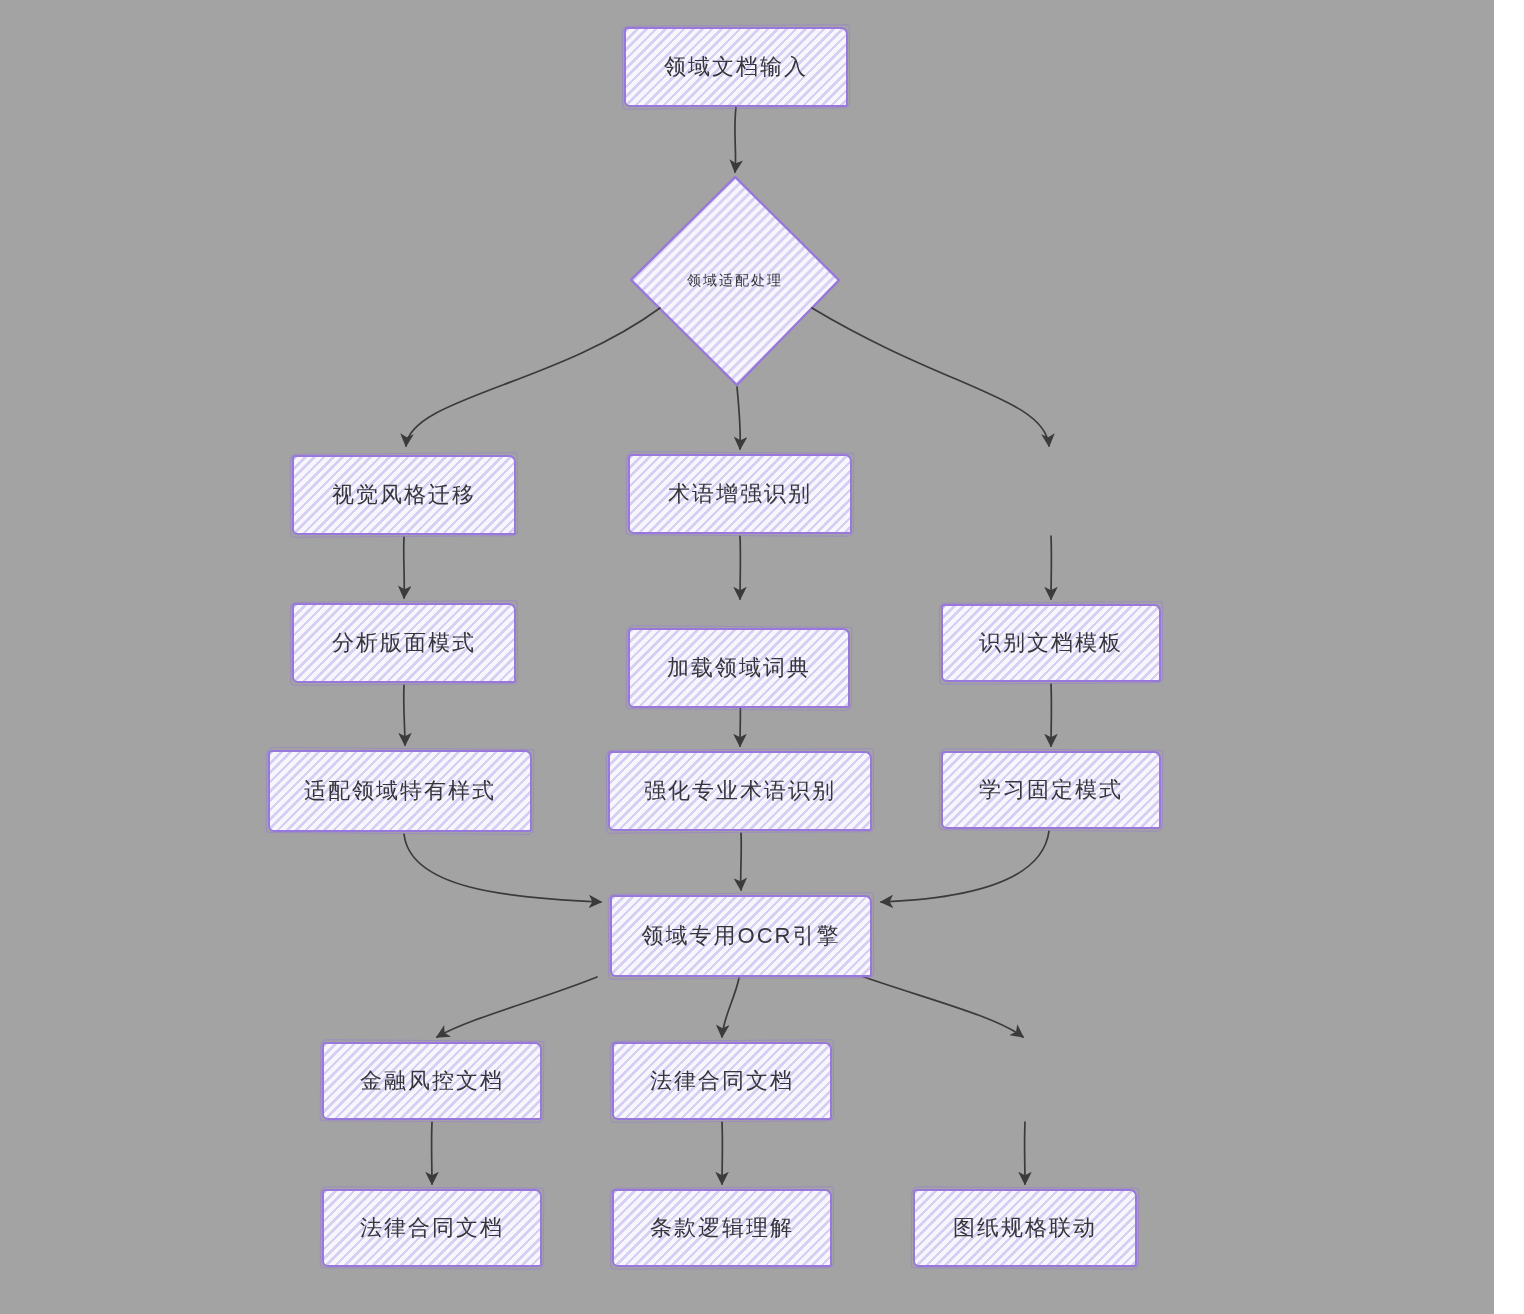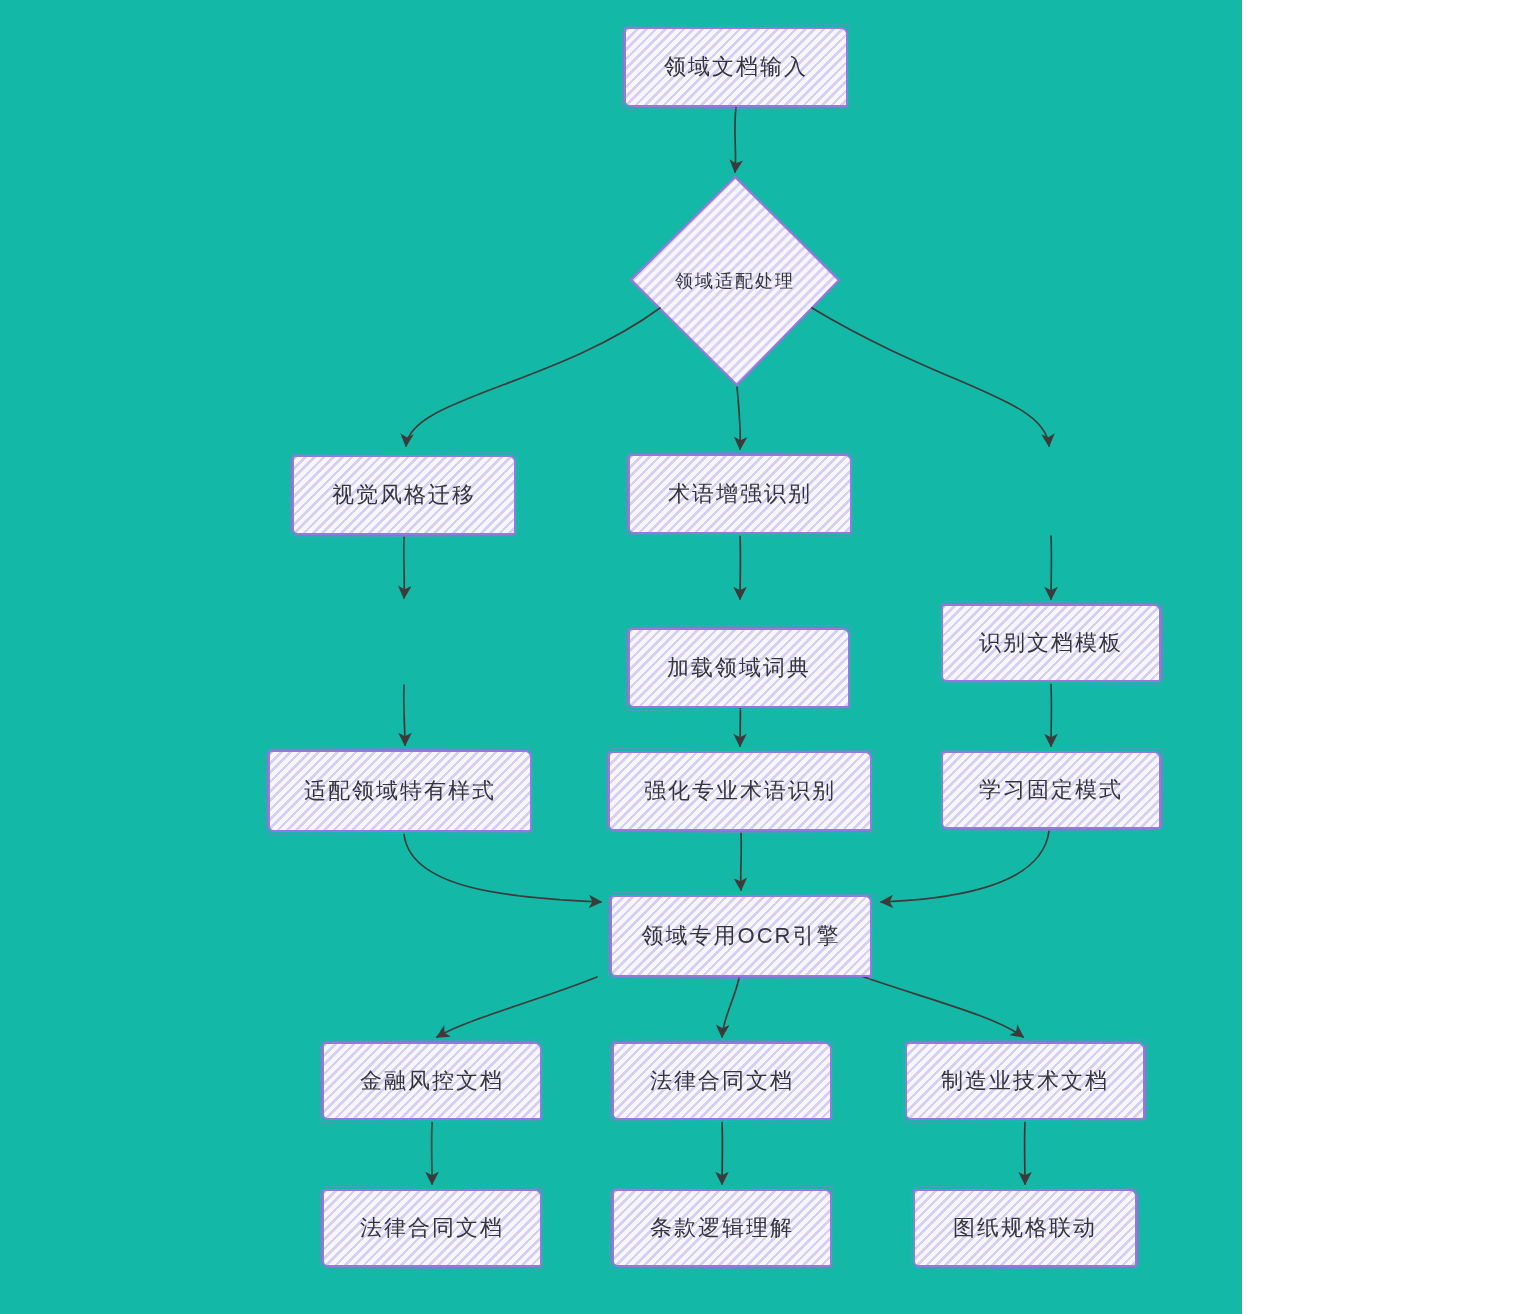--- a/index.html
+++ b/index.html
@@ -1,17 +1,17 @@
 <!DOCTYPE html>
 <html><head>
 <meta charset="utf-8">
 <style>
   html,body{margin:0;padding:0;background:#ffffff;}
   body{font-family:"Liberation Sans",sans-serif;}
-  .canvas{position:relative;width:1242px;height:1314px;background:#14b8a6;overflow:hidden;}
+  .canvas{position:relative;width:1448px;height:1314px;background:#a3a3a3;overflow:hidden;padding-left:46px;}
   .edges{position:absolute;left:0;top:0;width:1524px;height:1314px;}
 
   .node{
     position:absolute;box-sizing:border-box;
     display:flex;align-items:center;justify-content:center;text-align:center;
     border:2.2px solid #9878dc;
     border-radius:4px 7px 3px 6px;
     background:
       repeating-linear-gradient(135deg, rgba(167,150,228,0.40) 0 2.6px, rgba(255,255,255,0) 2.6px 6.6px),
       #f8f6fd;
@@ -22,21 +22,21 @@
     content:"";position:absolute;inset:-4px;
     border:1.5px solid rgba(152,120,220,0.50);
     border-radius:7px 3px 6px 4px;
     transform:rotate(-0.35deg);
     pointer-events:none;
   }
   .node:nth-of-type(even)::before{transform:rotate(0.4deg);}
 
   .diamond-label{
     position:absolute;display:flex;align-items:center;justify-content:center;
-    font-size:18px;color:#35353b;letter-spacing:2px;text-align:left;
+    font-size:14px;color:#35353b;letter-spacing:2px;text-align:left;
   }
 </style>
 </head>
 <body>
 
 <div class="canvas">
 
   <svg class="edges" viewBox="0 0 1524 1314" xmlns="http://www.w3.org/2000/svg">
     <defs>
       <marker id="arrow" viewBox="0 0 10 10" refX="9" refY="5" markerWidth="8" markerHeight="8" orient="auto">
@@ -76,30 +76,30 @@
     </g>
   </svg>
 
   <div class="node" style="left:624px;top:27px;width:224px;height:80px">领域文档输入</div>
 
   <div class="diamond-label" style="left:635px;top:251px;width:200px;height:60px">领域适配处理</div>
 
   <div class="node" style="left:292px;top:455px;width:224px;height:80px">视觉风格迁移</div>
   <div class="node" style="left:628px;top:454px;width:224px;height:80px">术语增强识别</div>
 
+  <div class="node" style="left:292px;top:603px;width:224px;height:80px">分析版面模式</div>
   <div class="node" style="left:628px;top:628px;width:222px;height:80px">加载领域词典</div>
   <div class="node" style="left:941px;top:604px;width:220px;height:78px">识别文档模板</div>
 
   <div class="node" style="left:268px;top:750px;width:264px;height:82px">适配领域特有样式</div>
   <div class="node" style="left:608px;top:751px;width:264px;height:80px">强化专业术语识别</div>
   <div class="node" style="left:941px;top:751px;width:220px;height:78px">学习固定模式</div>
 
   <div class="node" style="left:610px;top:895px;width:262px;height:82px">领域专用OCR引擎</div>
 
   <div class="node" style="left:322px;top:1042px;width:220px;height:78px">金融风控文档</div>
   <div class="node" style="left:612px;top:1042px;width:220px;height:78px">法律合同文档</div>
-  <div class="node" style="left:905px;top:1042px;width:240px;height:78px">制造业技术文档</div>
 
   <div class="node" style="left:322px;top:1189px;width:220px;height:78px">法律合同文档</div>
   <div class="node" style="left:612px;top:1189px;width:220px;height:78px">条款逻辑理解</div>
   <div class="node" style="left:913px;top:1189px;width:224px;height:78px">图纸规格联动</div>
 
 </div>
 
 </body></html>

